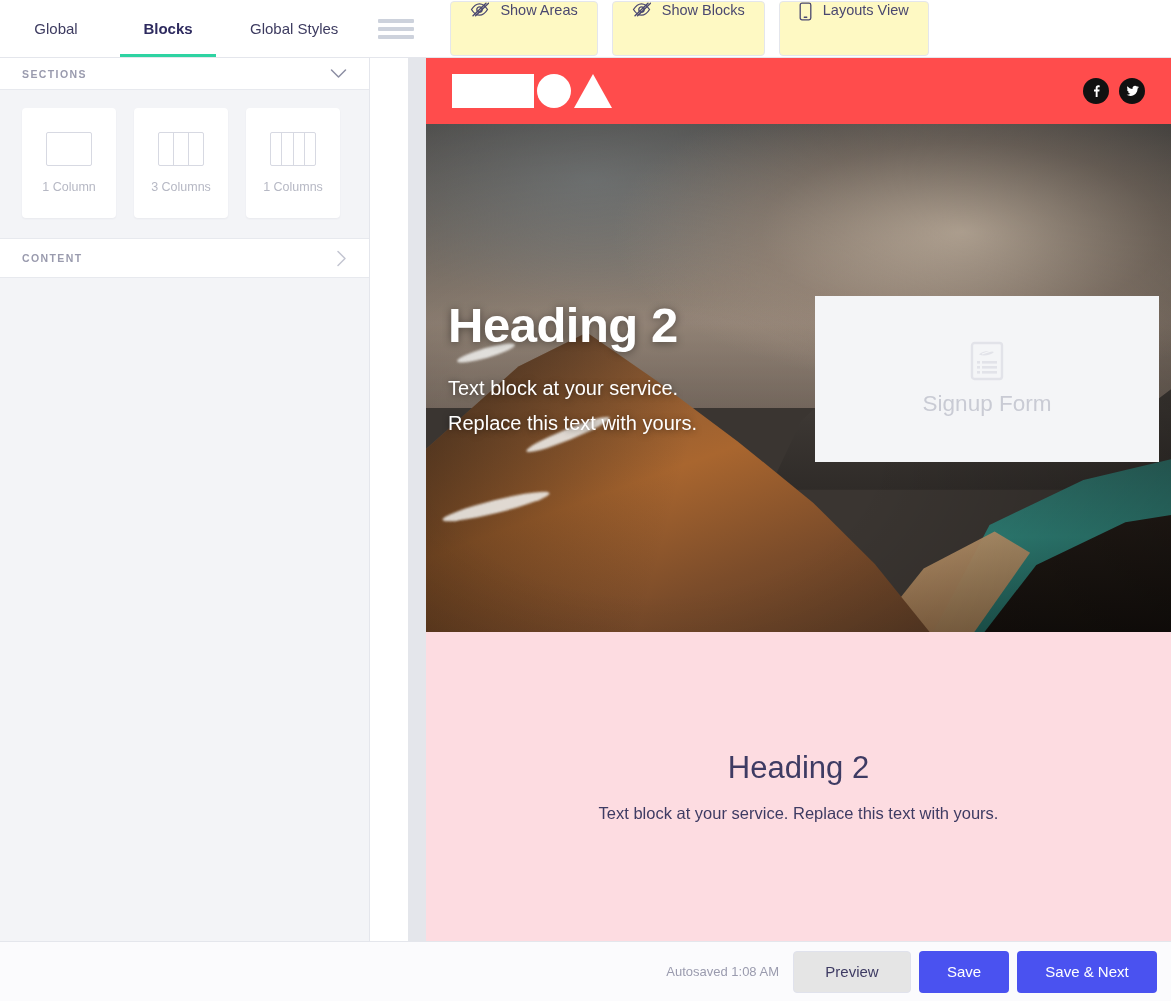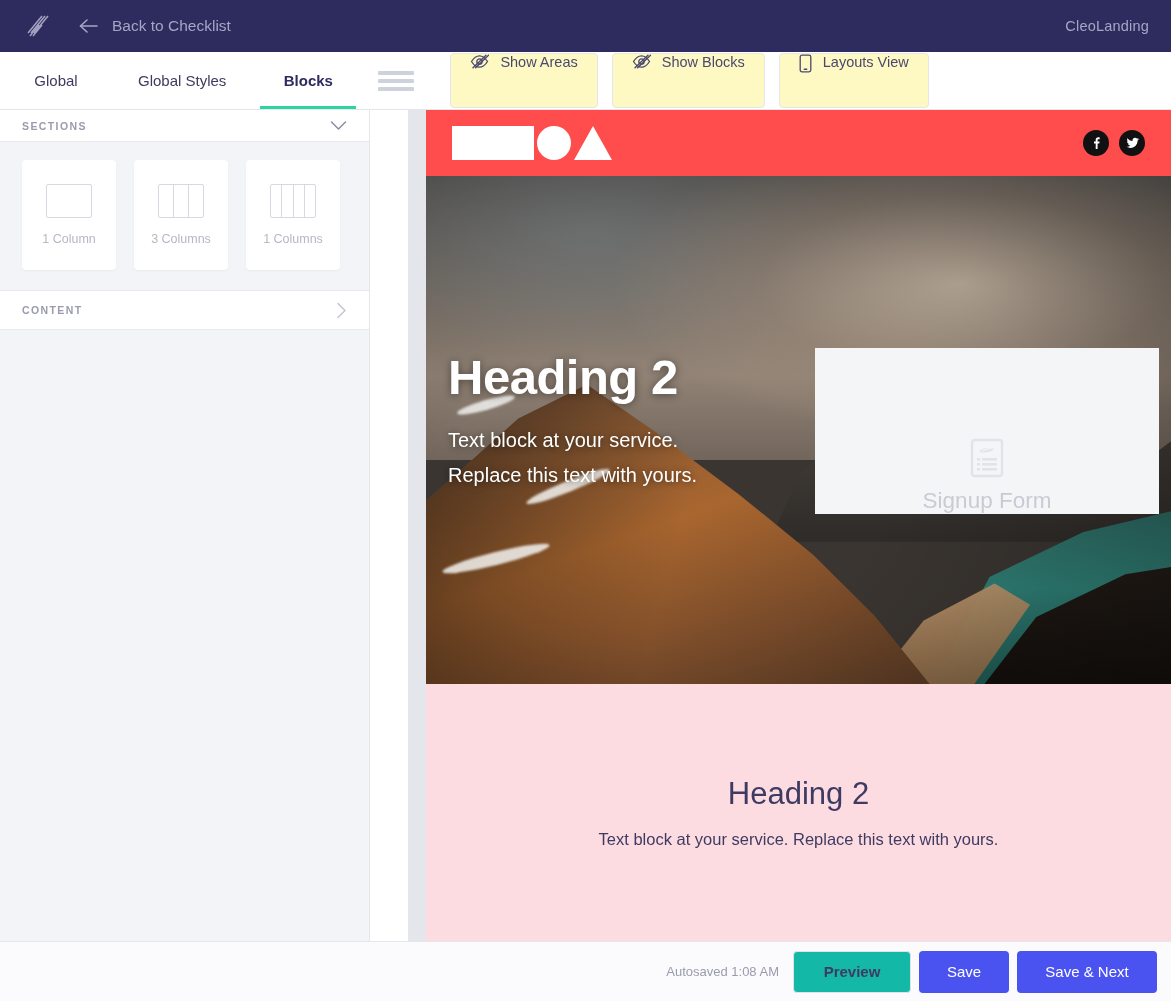--- a/index.html
+++ b/index.html
@@ -199,21 +199,21 @@
     text-shadow: 0 1px 8px rgba(0,0,0,.45); letter-spacing: -.5px;
   }
   .hero-p {
     margin-top: 20px; font-size: 20px; line-height: 1.72;
     text-shadow: 0 1px 6px rgba(0,0,0,.5);
   }
   .signup-box {
     position: absolute; right: 12px; top: 172px;
     width: 344px; height: 166px;
     background: #F4F5F7;
-    display: flex; flex-direction: column; align-items: center; justify-content: flex-end;
+    display: flex; flex-direction: column; align-items: center; justify-content: center;
     cursor: pointer;
   }
   .signup-icon { margin-bottom: 6px; }
   .signup-label { font-size: 22.5px; color: #C9CBD4; }
 
   
   .pink-section {
     flex: 1 1 auto; background: #FDDCE1;
     display: flex; flex-direction: column; align-items: center; justify-content: center;
     padding: 30px 20px;
@@ -227,61 +227,40 @@
     background: #FBFBFD; border-top: 1px solid #E4E6EC;
     display: flex; align-items: center; justify-content: flex-end;
     padding: 0 14px; gap: 8px;
   }
   .autosave { font-size: 13px; color: #9A9BAE; margin-right: 6px; }
   .btn {
     height: 42px; padding: 0 26px; border-radius: 4px; font-size: 15px;
     display: flex; align-items: center; justify-content: center; cursor: pointer;
     border: 1px solid transparent; white-space: nowrap;
   }
-  .btn-outline { background: #14b8a6; border-color: #E0E2EC; color: #3E3B63; min-width: 118px; font-weight: bold; }
+  .btn-outline { background: #e5e5e5; border-color: #E0E2EC; color: #3E3B63; min-width: 118px; }
   .btn-primary { background: #4A52F0; color: #fff; min-width: 90px; }
   .btn-primary.wide { min-width: 140px; }
 </style>
 </head>
 <body>
 
 <div class="app">
 
-  <div class="topbar">
-    <div class="brand-logo">
-      <svg width="30" height="30" viewBox="0 0 30 30">
-        <g stroke="#A7A5C4" stroke-width="1.4" fill="none">
-          <path d="M6 22 L20 5"></path>
-            <path d="M9 22 L23 5"></path>
-            <path d="M12 22 L26 5"></path>
-          <path d="M8 25 L17 14"></path>
-            <path d="M11 25 L20 14"></path>
-        </g>
-      </svg>
-    </div>
-    <div class="back-link">
-      <svg class="back-arrow" viewBox="0 0 20 18">
-        <path d="M9 3 L2.5 9 L9 15" stroke="#A7A5C4" stroke-width="1.6" fill="none" stroke-linecap="round" stroke-linejoin="round"></path>
-        <path d="M2.5 9 L19 9" stroke="#A7A5C4" stroke-width="1.6" stroke-linecap="round"></path>
-      </svg>
-      <span>Back to Checklist</span>
-    </div>
-    <div class="topbar-right">CleoLanding</div>
-  </div>
 
   <div class="toolbar">
     <div class="tabs">
       <div class="tab">
         <span>Global</span>
       </div>
+      <div class="tab active">
+        <span>Blocks</span>
+      </div>
       <div class="tab">
         <span>Global Styles</span>
-      </div>
-      <div class="tab active">
-        <span>Blocks</span>
       </div>
     </div>
     <div class="hamburger">
       <span></span>
       <span></span>
       <span></span>
     </div>
     <div class="tool-btns">
       <div class="tool-btn">
         <svg width="19" height="15" viewBox="0 0 19 15">

